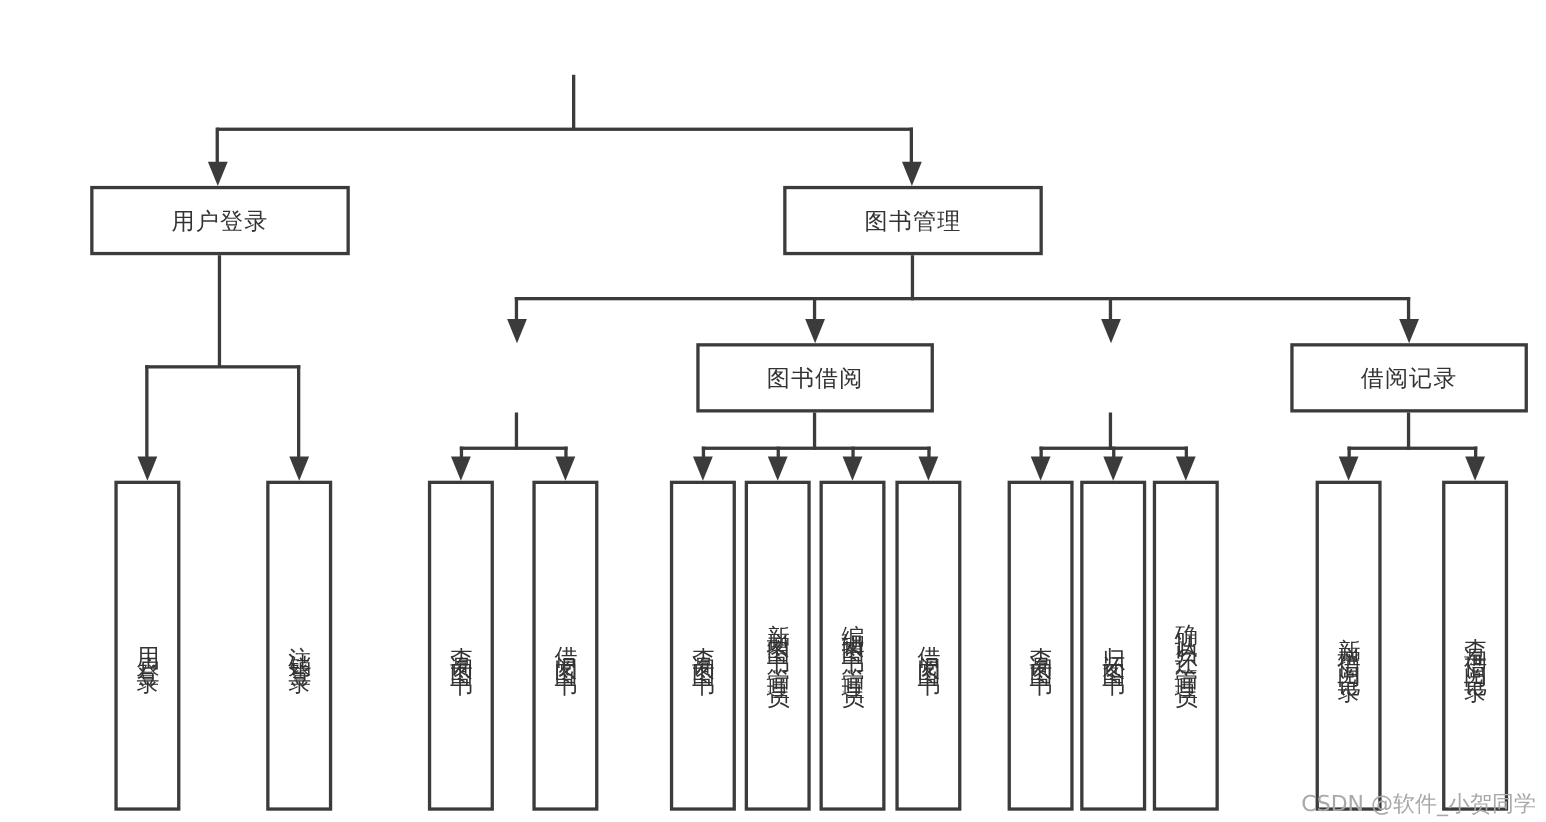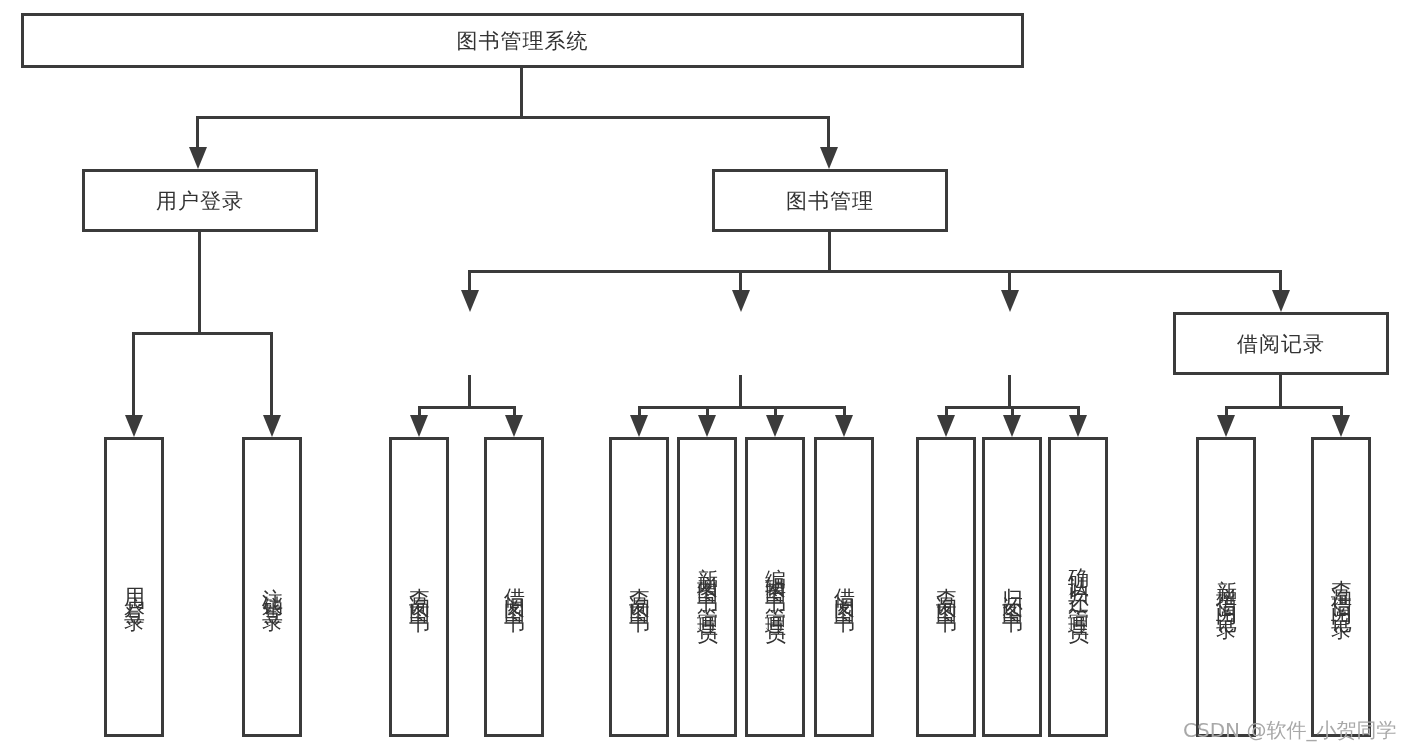--- a/index.html
+++ b/index.html
@@ -58,31 +58,31 @@
     color: var(--watermark);
     white-space: nowrap;
     z-index: 5;
   }
 </style>
 </head>
 <body>
 
 <div id="canvas">
 
-  <div class="box" style="left:21px; top:13px; width:1003px; height:55px;">
-    <span>图书管理系统</span>
-  </div>
 
   <div class="box" style="left:82px; top:169px; width:236px; height:63px;">
     <span>用户登录</span>
   </div>
   <div class="box" style="left:712px; top:169px; width:236px; height:63px;">
     <span>图书管理</span>
   </div>
 
+  <div class="box" style="left:633px; top:312px; width:216px; height:63px;">
+    <span>图书借阅</span>
+  </div>
   <div class="box" style="left:1173px; top:312px; width:216px; height:63px;">
     <span>借阅记录</span>
   </div>
 
   <div class="box leaf" style="left:104px;">
     <span class="vtext">用户登录</span>
   </div>
   <div class="box leaf" style="left:242px;">
     <span class="vtext">注销登录</span>
   </div>

